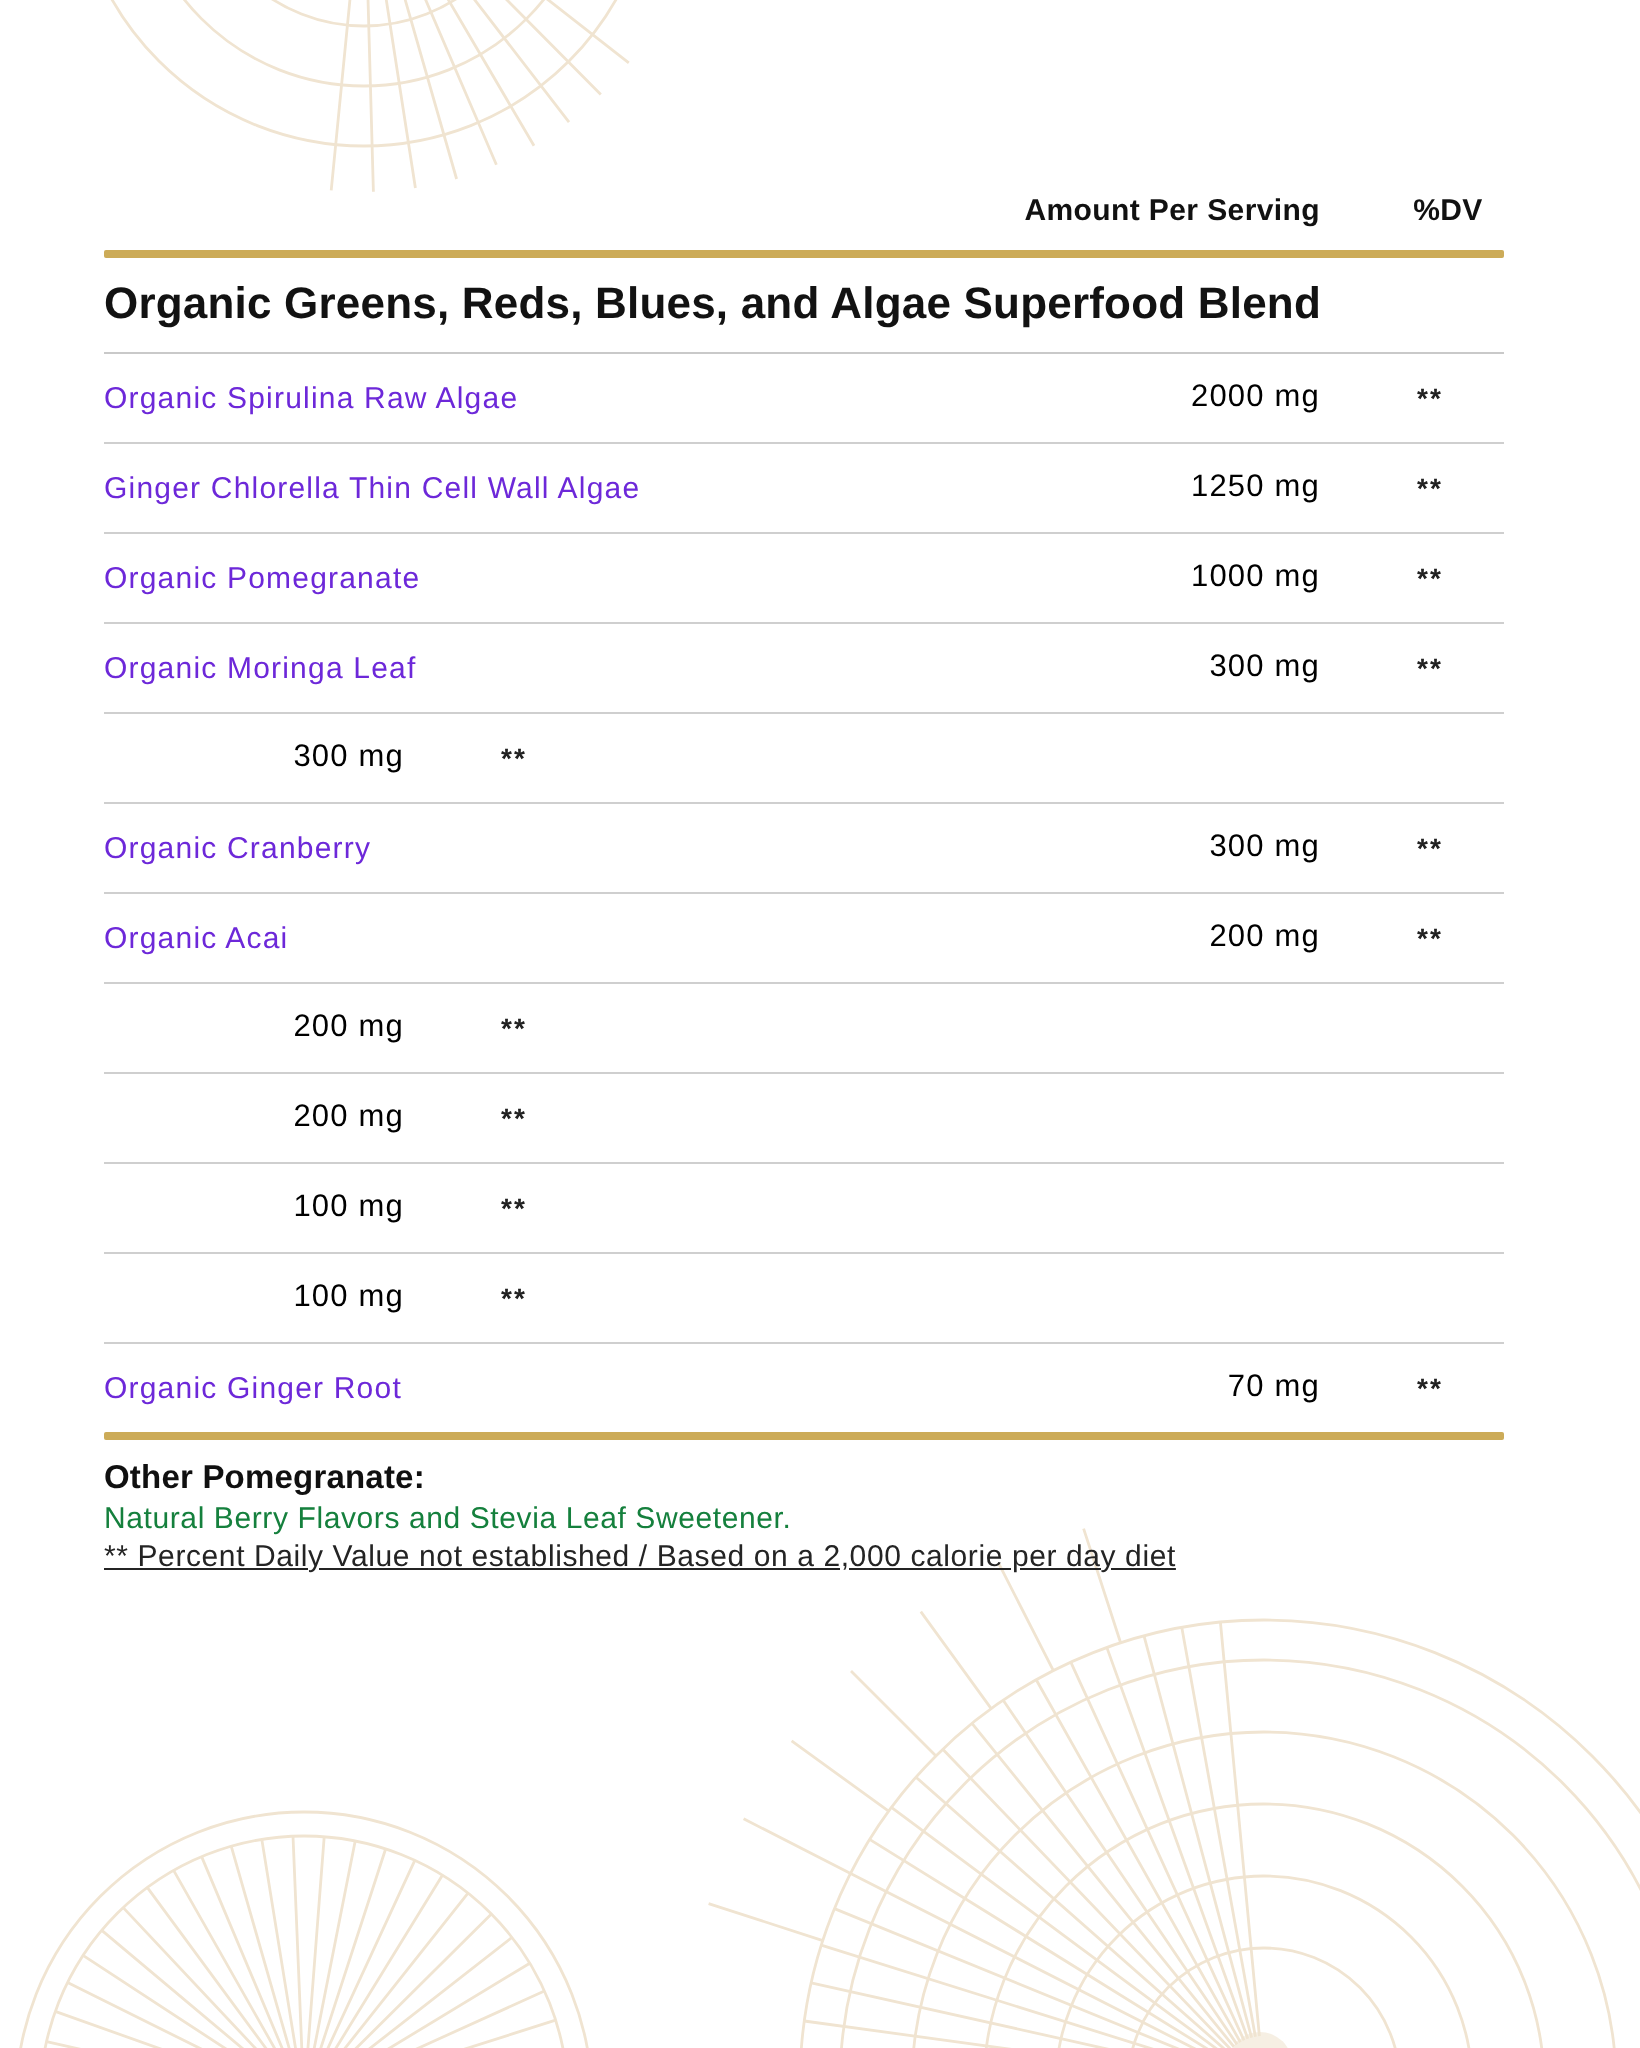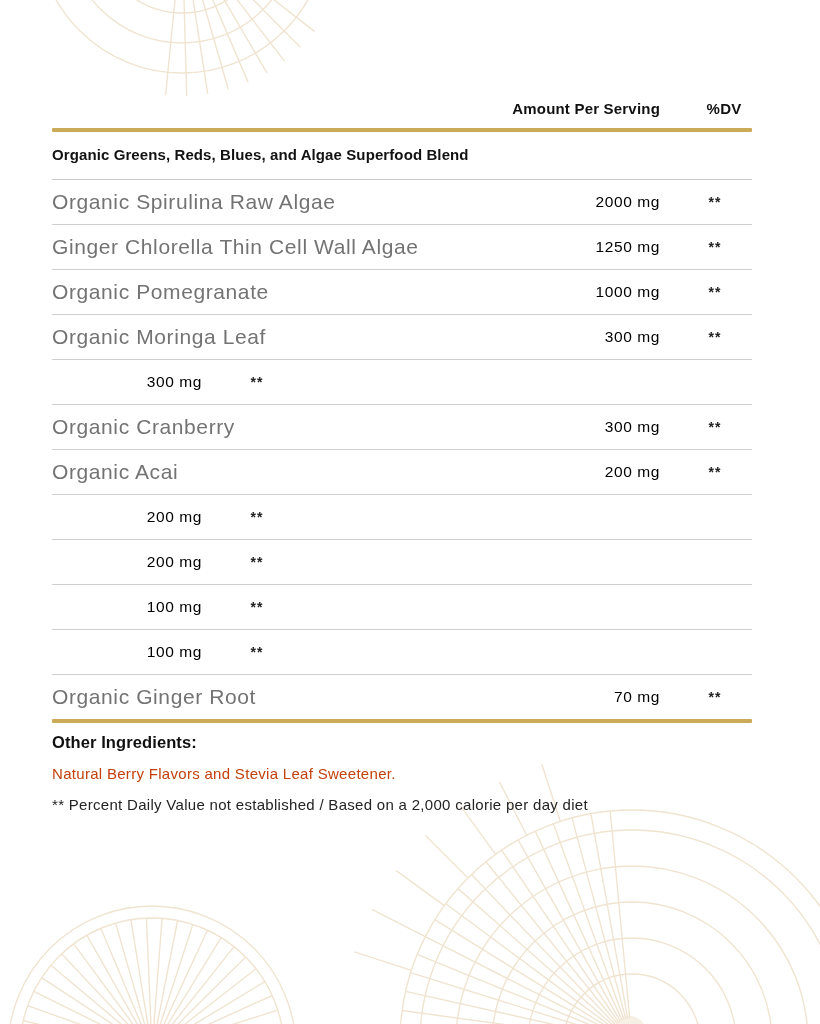--- a/index.html
+++ b/index.html
@@ -18,21 +18,21 @@
   #decor-svg {
     position: absolute;
     left: 0; top: 0;
     width: 820px; height: 1024px;
     z-index: 0;
     pointer-events: none;
   }
   .content {
     position: absolute;
     left: 52px;
-    top: 17px;
+    top: 0;
     width: 700px;
     z-index: 1;
   }
   
   .table-header {
     margin-top: 82px;
     display: flex;
     align-items: baseline;
     font-weight: 700;
     font-size: 15px;
@@ -40,50 +40,51 @@
     color: #111;
     letter-spacing: 0.2px;
   }
   .th-spacer { flex: 1; }
   .th-amount { text-align: right; }
   .th-dv {
     box-sizing: border-box;
     width: 92px;
     padding-left: 36px;
     text-align: center;
+    margin-top: 14px;
   }
   .gold-rule {
     height: 4px;
     background: #ccab58;
     border-radius: 1px;
   }
   .gold-rule.top { margin-top: 9px; }
   
   .blend-title {
     margin-top: 12px;
     padding-bottom: 13px;
-    font-size: 15px;
+    font-size: 22px;
     line-height: 22px;
     font-weight: 700;
     color: #121212;
     letter-spacing: 0.1px;
     border-bottom: 1px solid #c9c9c9;
   }
   
   .row {
     display: flex;
     align-items: center;
     height: 44px;
     border-bottom: 1px solid #cfcfcf;
   }
   .row:last-child { border-bottom: none; }
   .cell-name {
     flex: 1;
-    font-size: 21px;
-    color: #737373;
+    font-size: 15px;
+    color: #6d28d9;
     letter-spacing: 0.6px;
   }
   .cell-amount {
     width: 150px;
     text-align: right;
     font-size: 15.5px;
     color: #000000;
     letter-spacing: 0.6px;
   }
   .cell-dv {
@@ -99,32 +100,32 @@
   
   .other-ing-label {
     margin-top: 9px;
     font-size: 16.5px;
     line-height: 21px;
     font-weight: 700;
     color: #101010;
     letter-spacing: 0.1px;
   }
   .other-ing-text {
-    margin-top: 11px;
     font-size: 15px;
     line-height: 19px;
-    color: #c2410c;
+    color: #15803d;
     letter-spacing: 0.3px;
   }
   .dv-note {
-    margin-top: 12px;
+    margin-top: 0;
     font-size: 15px;
     line-height: 19px;
     color: #242424;
     letter-spacing: 0.3px;
+    text-decoration: underline;
   }
 </style>
 </head>
 <body>
 
 <svg id="decor-svg" viewBox="0 0 820 1024" xmlns="http://www.w3.org/2000/svg">
     <circle cx="182" cy="-72" r="55" fill="none" stroke="#f0e4d1" stroke-width="1.4"></circle>
     <circle cx="182" cy="-72" r="85" fill="none" stroke="#f0e4d1" stroke-width="1.4"></circle>
     <circle cx="182" cy="-72" r="115" fill="none" stroke="#f0e4d1" stroke-width="1.4"></circle>
     <circle cx="182" cy="-72" r="145" fill="none" stroke="#f0e4d1" stroke-width="1.4"></circle>
@@ -208,17 +209,17 @@
     </div>
     <div class="row">
       <span class="cell-name">Organic Ginger Root</span>
       <span class="cell-amount">70 mg</span>
       <span class="cell-dv">**</span>
     </div>
   </div>
 
   <div class="gold-rule"></div>
 
-  <div class="other-ing-label">Other Ingredients:</div>
+  <div class="other-ing-label">Other Pomegranate:</div>
   <div class="other-ing-text">Natural Berry Flavors and Stevia Leaf Sweetener.</div>
   <div class="dv-note">** Percent Daily Value not established / Based on a 2,000 calorie per day diet</div>
 
 </div>
 
 </body></html>

